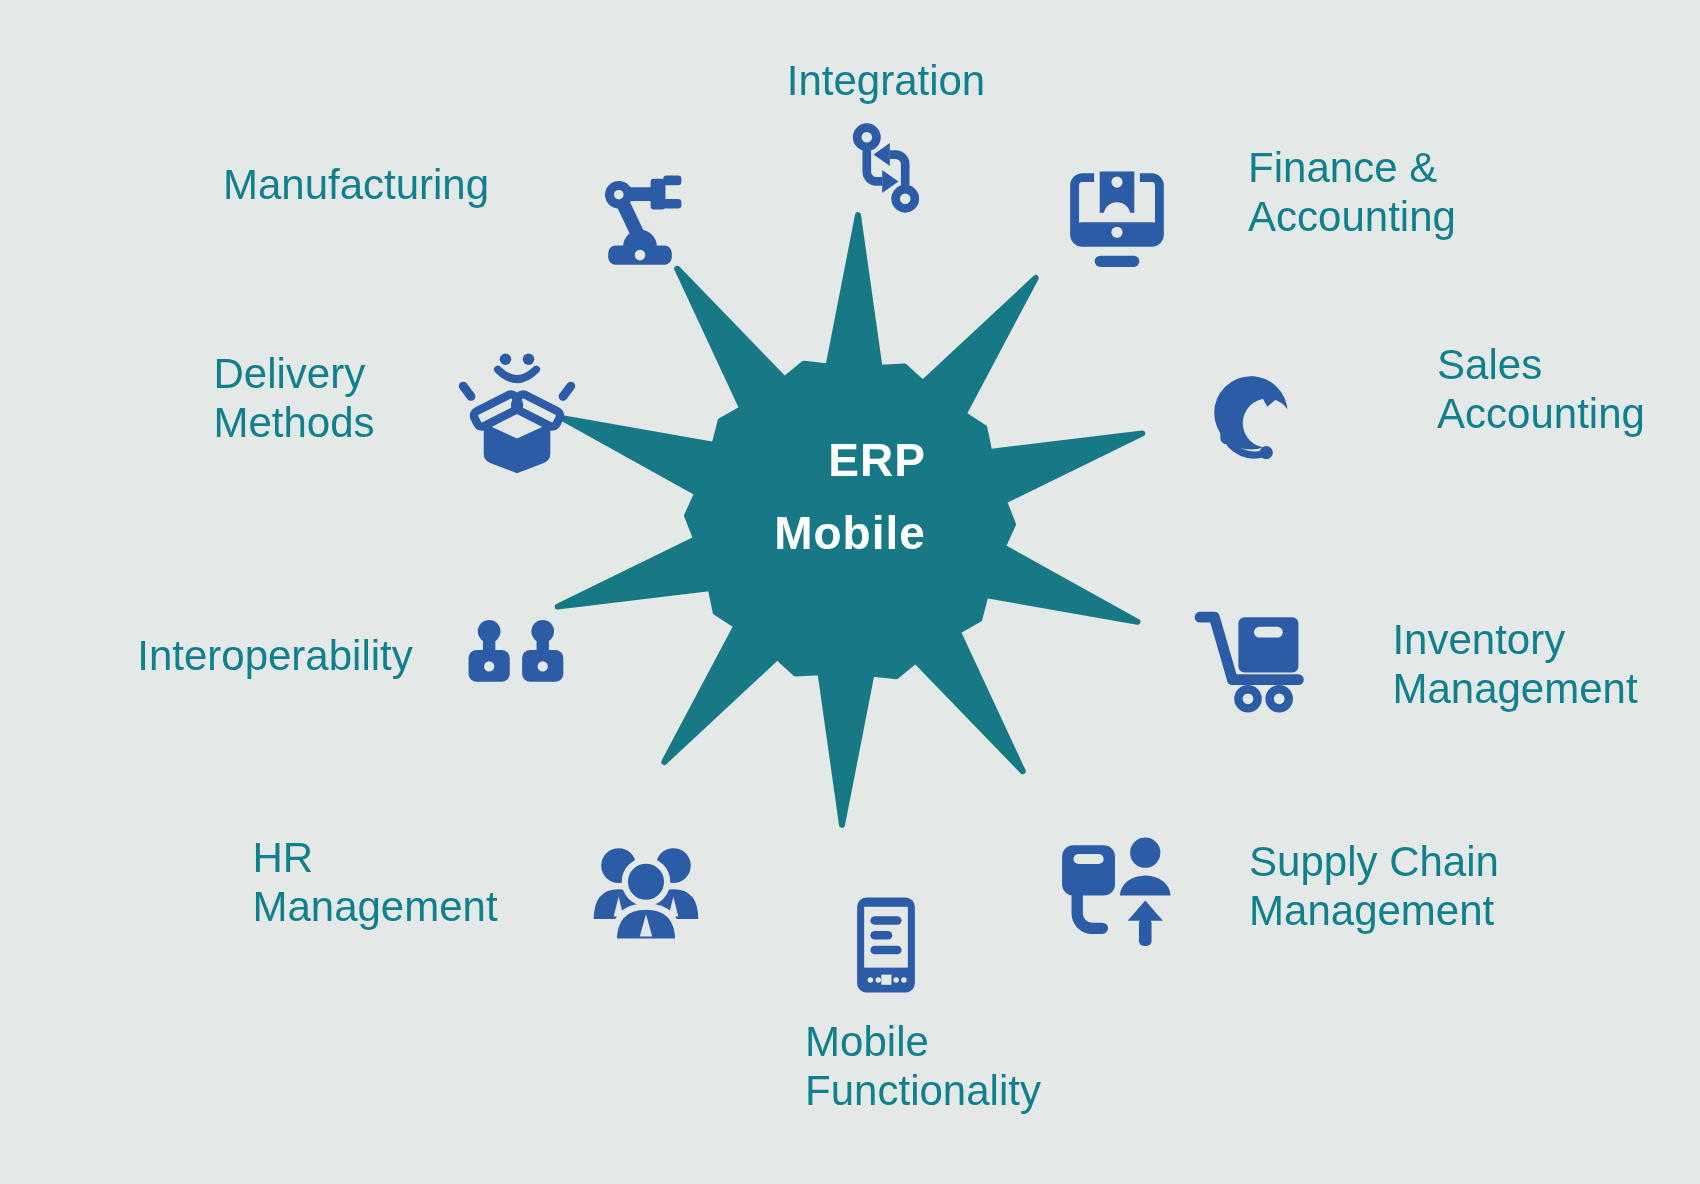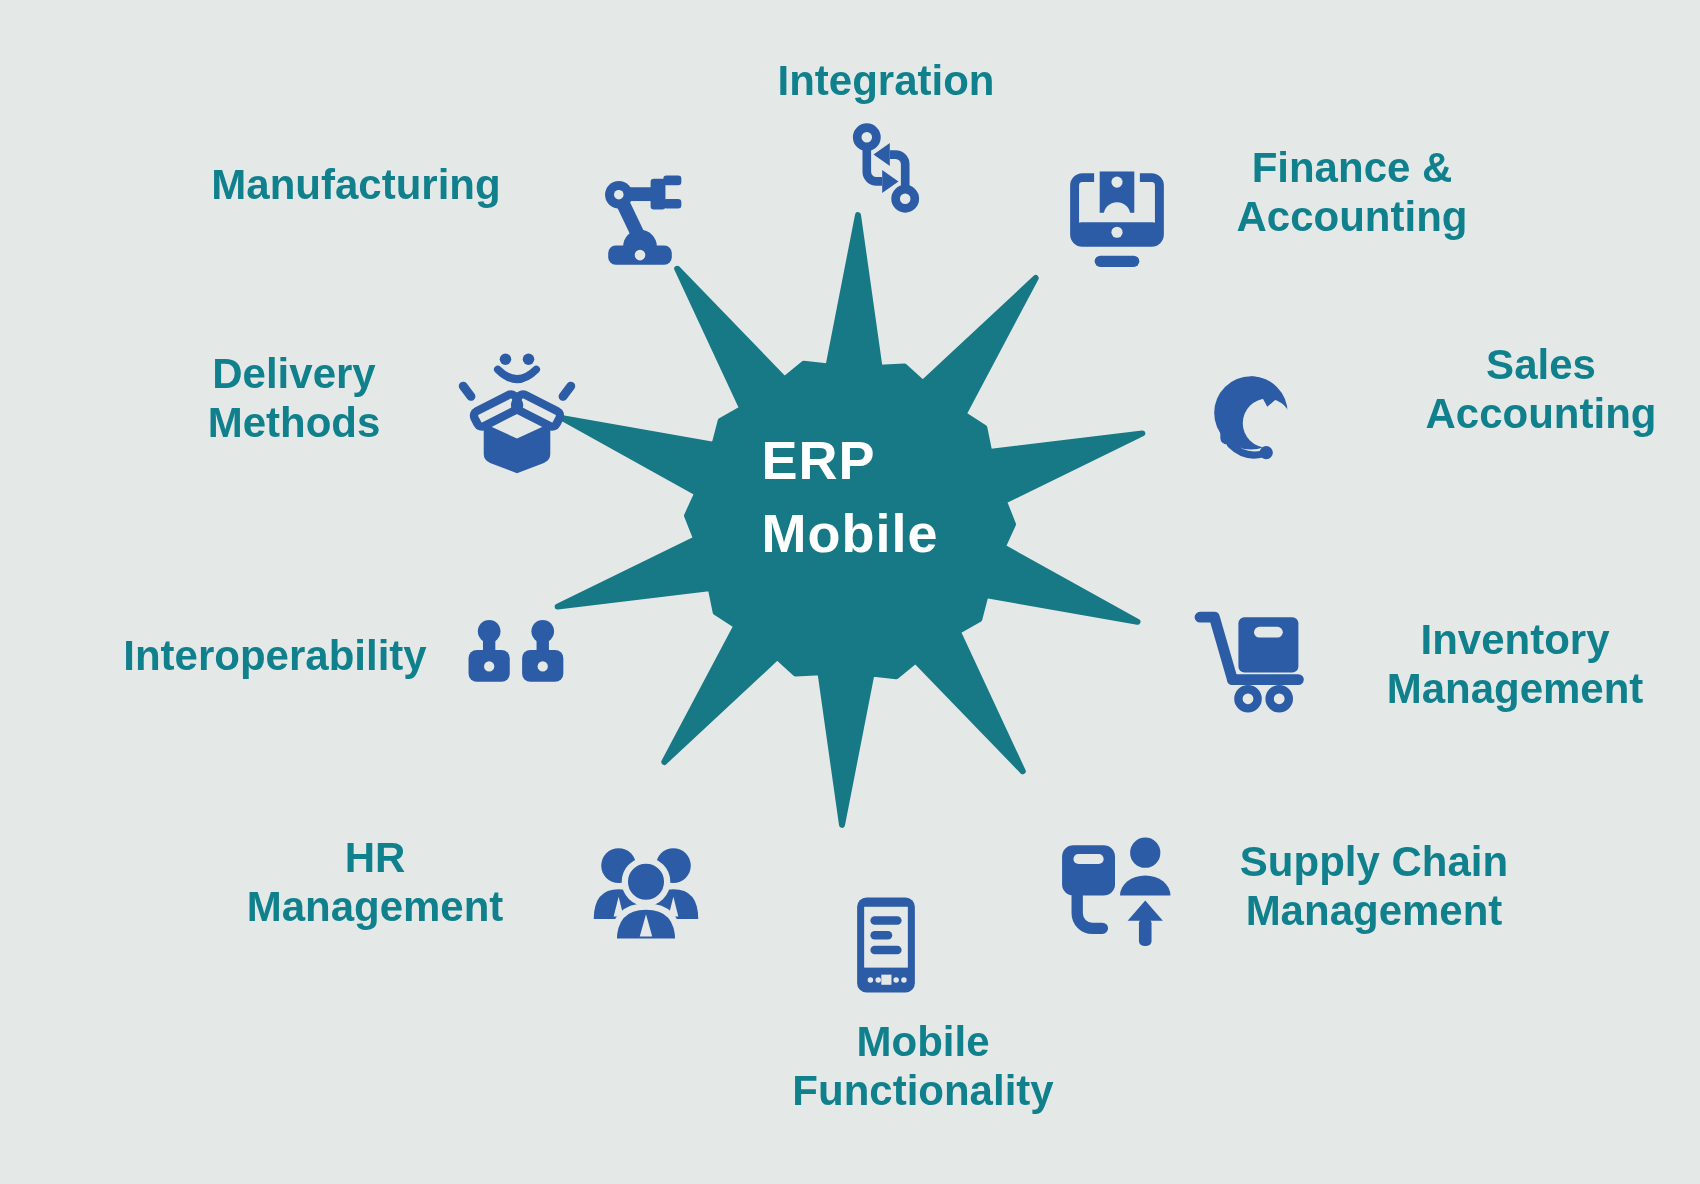--- a/index.html
+++ b/index.html
@@ -8,28 +8,28 @@
     background:#e4e9e8;
     font-family:"Liberation Sans", sans-serif;
     overflow:hidden;
     position:relative;
   }
   .canvas{position:absolute;inset:0;width:1700px;height:1184px;}
   .star-svg{position:absolute;left:0;top:0;width:1700px;height:1184px;}
   .center-title{
     position:absolute;left:850px;top:497px;
     transform:translate(-50%,-50%);
-    color:#ffffff;font-size:54px;font-weight:700;
-    line-height:73px;text-align:left;letter-spacing:1px;
+    color:#ffffff;font-size:46px;font-weight:700;
+    line-height:73px;text-align:right;letter-spacing:1px;
     white-space:nowrap;
   }
   .feature-label{
     position:absolute;transform:translate(-50%,-50%);
-    color:#10808d;font-size:42px;font-weight:700;
-    line-height:49px;text-align:center;white-space:pre-line;
+    color:#10808d;font-size:42px;font-weight:400;
+    line-height:49px;white-space:pre-line;
   }
   .feature-icon{
     position:absolute;transform:translate(-50%,-50%);
     color:#2d5ca7;display:flex;align-items:center;justify-content:center;
   }
   .feature-icon svg{display:block;}
 </style>
 </head>
 <body>
 

